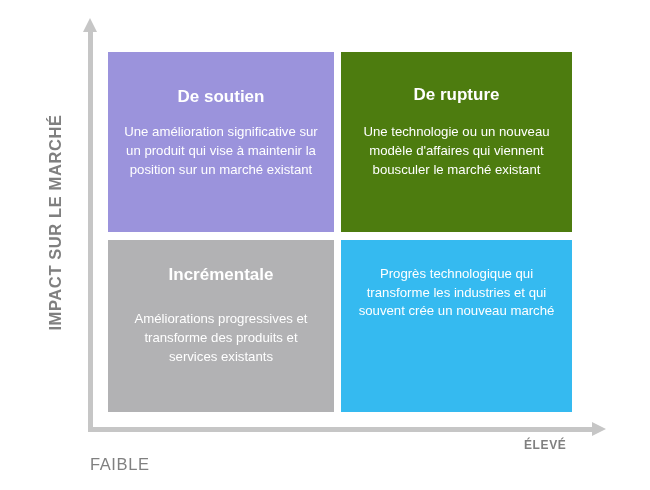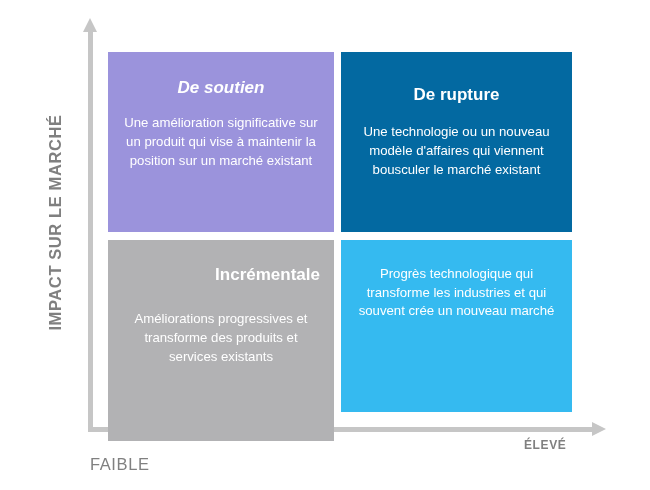--- a/index.html
+++ b/index.html
@@ -120,38 +120,37 @@
     text-align: center;
     line-height: 1.42;
   }
 
   #quadrant-sustaining {
     left: 108px;
     top: 52px;
     width: 226px;
     height: 180px;
   }
-  #quadrant-sustaining .quadrant-title { margin-top: 26px; font-style: italic; }
+  #quadrant-sustaining .quadrant-title { margin-top: 35px; }
   #quadrant-sustaining .quadrant-desc  { margin-top: 16px; }
 
   #quadrant-disruptive {
     left: 341px;
     top: 52px;
     width: 231px;
     height: 180px;
   }
   #quadrant-disruptive .quadrant-title { margin-top: 33px; }
   #quadrant-disruptive .quadrant-desc  { margin-top: 18px; }
 
   #quadrant-incremental {
     left: 108px;
     top: 240px;
     width: 226px;
-    height: 201px;
-    align-items: flex-end;
+    height: 172px;
   }
   #quadrant-incremental .quadrant-title { margin-top: 25px; }
   #quadrant-incremental .quadrant-desc  { margin-top: 25px; }
 
   #quadrant-radical {
     left: 341px;
     top: 240px;
     width: 231px;
     height: 172px;
   }
@@ -170,21 +169,21 @@
   <div id="x-axis-line" class="axis-line" style="background: rgb(198, 198, 198);"></div>
   <div id="x-axis-arrow" class="axis-arrow" style="border-left-color: rgb(198, 198, 198);"></div>
   <div id="x-axis-label-low" style="color: rgb(128, 128, 128);">FAIBLE</div>
   <div id="x-axis-label-high" style="color: rgb(128, 128, 128);">ÉLEVÉ</div>
 
   <div id="quadrant-sustaining" class="quadrant" style="background-color: rgb(155, 147, 220);">
     <div class="quadrant-title" style="color: rgb(255, 255, 255);">De soutien</div>
     <div class="quadrant-desc" style="color: rgb(255, 255, 255);">Une amélioration significative sur un produit qui vise à maintenir la position sur un marché existant</div>
   </div>
 
-  <div id="quadrant-disruptive" class="quadrant" style="background-color: #0369a1;">
+  <div id="quadrant-disruptive" class="quadrant" style="background-color: #4d7c0f;">
     <div class="quadrant-title" style="color: rgb(255, 255, 255);">De rupture</div>
     <div class="quadrant-desc" style="color: rgb(255, 255, 255);">Une technologie ou un nouveau modèle d'affaires qui viennent bousculer le marché existant</div>
   </div>
 
   <div id="quadrant-incremental" class="quadrant" style="background-color: rgb(178, 178, 180);">
     <div class="quadrant-title" style="color: rgb(255, 255, 255);">Incrémentale</div>
     <div class="quadrant-desc" style="color: rgb(255, 255, 255);">Améliorations progressives et transforme des produits et services existants</div>
   </div>
 
   <div id="quadrant-radical" class="quadrant" style="background-color: rgb(53, 186, 240);">

